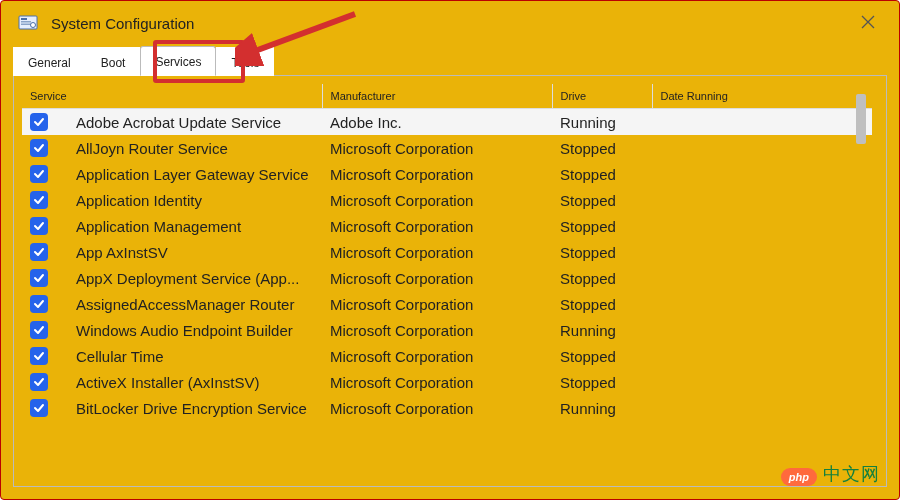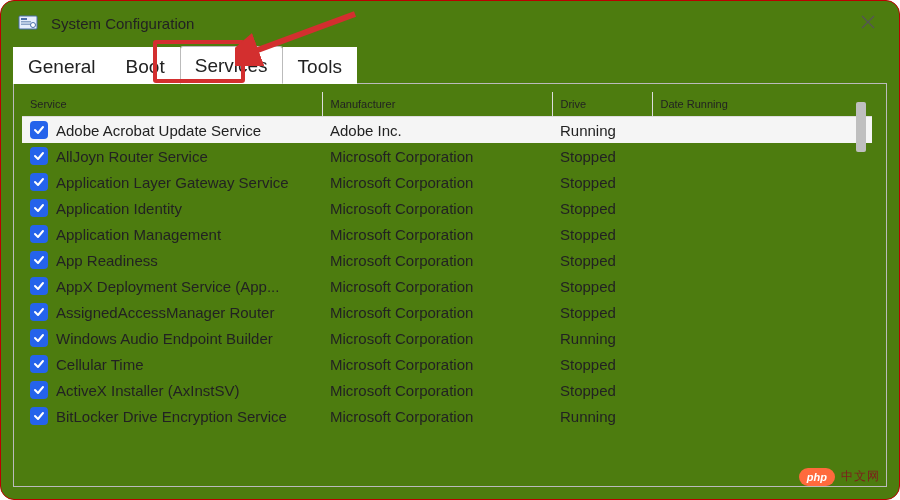--- a/index.html
+++ b/index.html
@@ -1,44 +1,44 @@
 <!DOCTYPE html>
 <html><head>
   <meta charset="utf-8">
   <style>
     * { margin: 0; padding: 0; box-sizing: border-box; font-family: "Segoe UI", Tahoma, sans-serif; }
     body { width: 900px; height: 500px; background: #fff; overflow: hidden; position: relative; }
-    .window { width: 100%; height: 100%; background: #4d7c0f; border: 1px solid #b00; border-radius: 14px; display: flex; flex-direction: column; }
+    .window { width: 100%; height: 100%; background: #eab308; border: 1px solid #b00; border-radius: 4px; display: flex; flex-direction: column; }
     .titlebar { display: flex; align-items: center; padding: 10px 16px; height: 44px; }
     .titlebar .icon-box { width: 22px; height: 22px; margin-right: 12px; display:flex; align-items:center; justify-content:center;}
     .titlebar .title { font-size: 15px; color: #222; flex: 1; }
     .close { font-size: 18px; color: #555; cursor: pointer; padding: 4px 8px; }
     .tabs { display: flex; gap: 0; padding: 0 12px; align-items:flex-end;}
-    .tab { padding: 8px 14px 6px; font-size: 19px; color: #222; cursor: pointer; border: 1px solid transparent; border-bottom: none; position:relative; top:1px; background:#fff;}
+    .tab { padding: 8px 14px 6px; font-size: 12px; color: #222; cursor: pointer; border: 1px solid transparent; border-bottom: none; position:relative; top:1px; background:#fff;}
     .tab[data-active="true"] { border: 1px solid #bbb; border-bottom: 1px solid #fff; border-radius: 3px 3px 0 0; }
     .tab-highlight { position:absolute; border: 4px solid #d32f2f; border-radius: 3px; pointer-events:none;}
     .panel { margin: 0 12px 12px; border: 1px solid #bbb; flex: 1; overflow: hidden; display:flex; flex-direction:column;}
     .table-wrap { flex:1; overflow: hidden; position:relative; padding: 8px 14px 0 8px;}
     .scroll-thumb { position:absolute; right:20px; top:18px; width:10px; height:50px; background:#bfbfbf; border-radius:2px;}
     table { width: 100%; border-collapse: collapse; }
     thead th { text-align: left; font-weight: 400; font-size: 11px; padding: 6px 8px; border-right: 1px solid #ddd; border-bottom: 1px solid #ddd; color: #222;}
     thead th:last-child { border-right: none; }
     tbody td { font-size: 15px; padding: 4px 8px; color: #222; white-space: nowrap; overflow:hidden; text-overflow:ellipsis;}
     tbody tr:first-child { background: #f5f5f5; }
     col.c-service { width: 300px; }
     col.c-mfr { width: 230px; }
     col.c-status { width: 100px; }
     col.c-date { width: auto; }
     .chk { display:inline-flex; width:18px; height:18px; background:#2563eb; border-radius:4px; margin-right:8px; align-items:center; justify-content:center; vertical-align:middle;}
     .chk svg { display:block;}
-    .svc-cell { display:flex; align-items:center; }
+    .svc-cell { display:flex; align-items:center;gap:20px; }
     .arrow { position:absolute; pointer-events:none; }
-    .watermark { position:absolute; right:20px; bottom:14px; display:flex; align-items:flex-start; gap:6px; }
+    .watermark { position:absolute; right:20px; bottom:14px; display:flex; align-items:flex-end; gap:6px; }
     .wm-badge { background:#ff6a3d; color:#fff; font-size:11px; font-weight:700; padding:3px 8px; border-radius:10px; font-style:italic;}
-    .wm-text { color:#7f1d1d; font-size:12px; letter-spacing:1px;font-family:Liberation Mono, monospace;}
+    .wm-text { color:#15803d; font-size:18px; letter-spacing:1px;font-family:Liberation Mono, monospace;}
   </style>
 </head>
 <body>
 
 <div class="window">
   <div class="titlebar">
     <span class="icon-box">
       <svg width="20" height="20" viewBox="0 0 20 20">
           <rect x="1" y="3" width="18" height="13" rx="1" fill="#e6eefc" stroke="#4a6ea9" stroke-width="1"></rect>
           <rect x="3" y="5" width="6" height="2" fill="#4a6ea9"></rect>
@@ -157,21 +157,21 @@
               <td></td>
             </tr>
             <tr>
               <td>
                 <div class="svc-cell">
                   <span class="chk">
                     <svg width="12" height="12" viewBox="0 0 12 12">
                       <path d="M2 6 L5 9 L10 3" stroke="#fff" stroke-width="2" fill="none" stroke-linecap="round" stroke-linejoin="round"></path>
                     </svg>
                   </span>
-                  <span>App Readiness</span>
+                  <span>App AxInstSV</span>
                 </div>
               </td>
               <td>Microsoft Corporation</td>
               <td>Stopped</td>
               <td></td>
             </tr>
             <tr>
               <td>
                 <div class="svc-cell">
                   <span class="chk">

